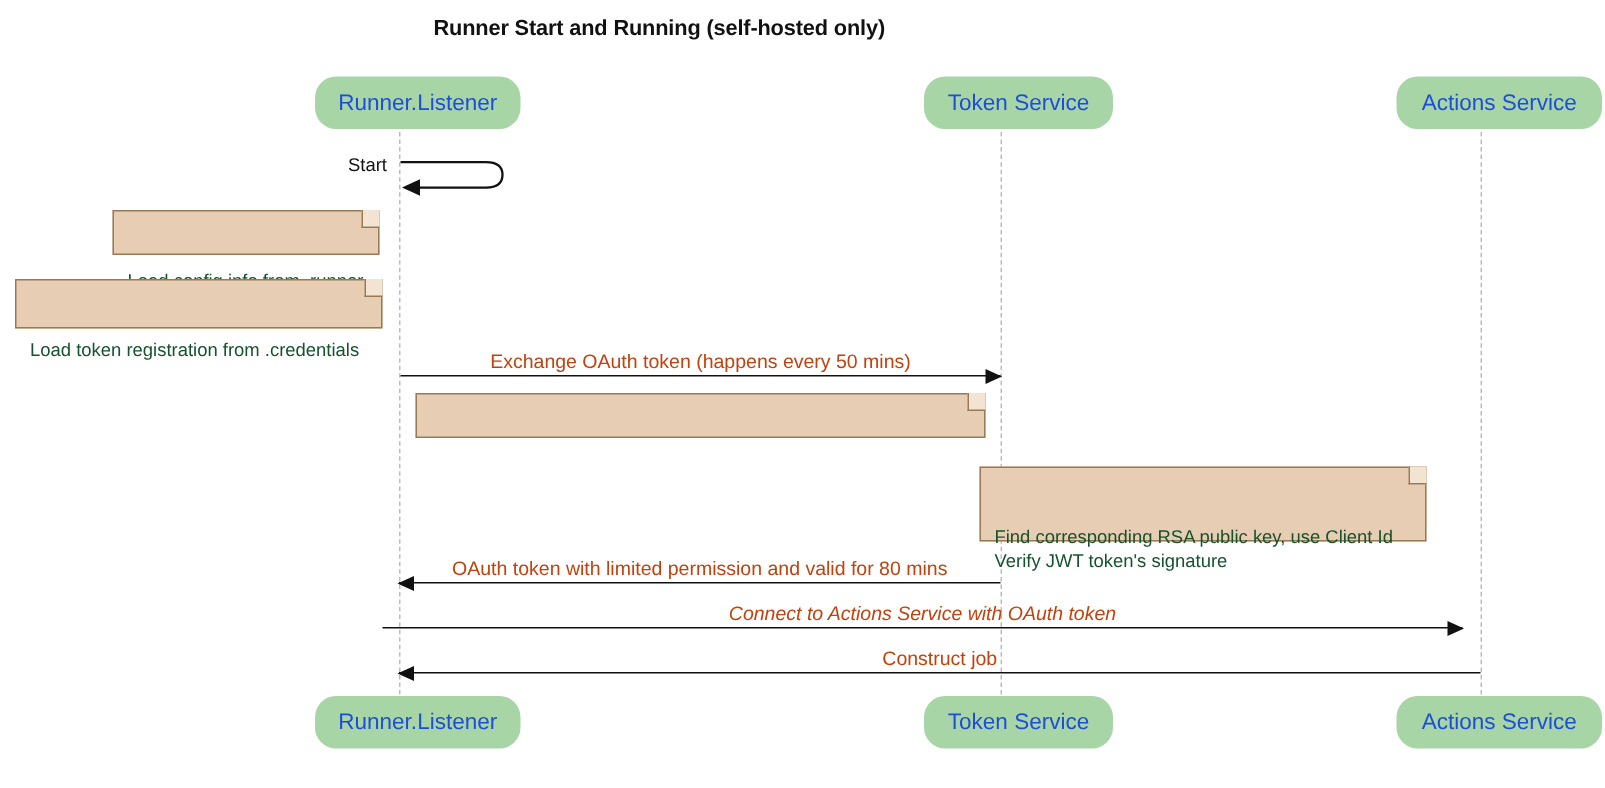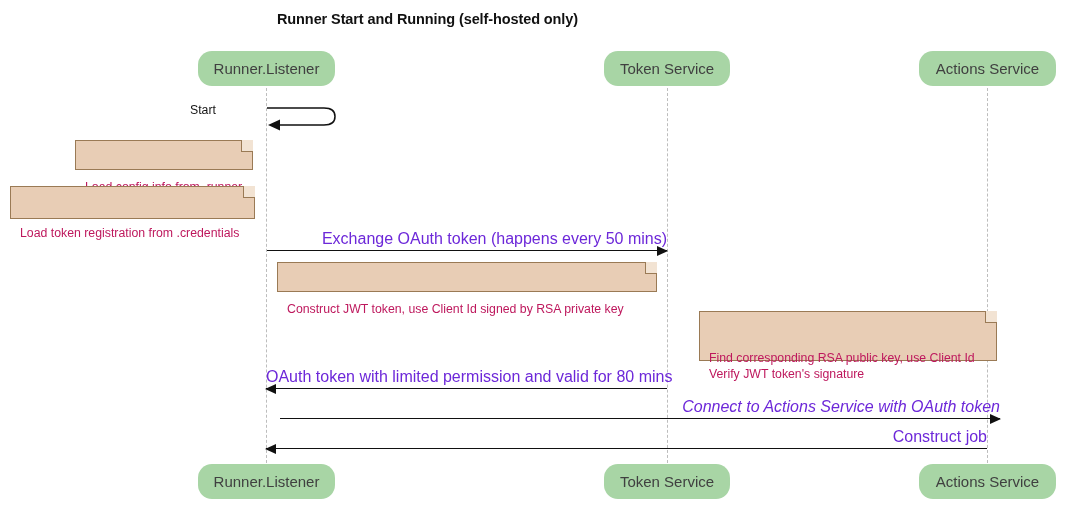--- a/index.html
+++ b/index.html
@@ -11,21 +11,21 @@
     width: 1070px;
     height: 525px;
     position: relative;
     font-family: "Liberation Sans", sans-serif;
     color: #1a1a1a;
     overflow: hidden;
   }
 
   #diagram-title {
     position: absolute;
-    left: 4px;
+    left: 16px;
     top: 11px;
     width: 847px;
     text-align: center;
     font-size: 14.5px;
     font-weight: bold;
     color: #111111;
     letter-spacing: -0.1px;
   }
 
   
@@ -39,32 +39,33 @@
 
   
   .participant {
     position: absolute;
     background: #a8d5a5;
     border-radius: 14px;
     height: 35px;
     line-height: 35px;
     text-align: center;
     font-size: 15px;
-    color: #404040;
+    color: #1d4ed8;
     white-space: nowrap;
+    margin-left: 12px;
   }
 
   
   .note {
     position: absolute;
     background: #e8cdb5;
     border: 1px solid #9a7a55;
     box-sizing: border-box;
     font-size: 12.3px;
-    color: #be185d;
+    color: #14532d;
     padding: 6px 9px 6px 9px;
     line-height: 16px;
     white-space: pre-line;
   }
   .note .fold {
     position: absolute;
     top: -1px;
     right: -1px;
     width: 11px;
     height: 11px;
@@ -94,23 +95,23 @@
   .arrowhead.left {
     left: -1px;
     border-top: 5.5px solid transparent;
     border-bottom: 5.5px solid transparent;
     border-right: 11px solid #111111;
   }
   .msg-label {
     position: absolute;
     bottom: 3px;
     width: 100%;
-    text-align: right;
-    font-size: 16px;
-    color: #6d28d9;
+    text-align: center;
+    font-size: 13px;
+    color: #c2410c;
     white-space: nowrap;
   }
 
   
   .self-loop {
     position: absolute;
   }
   .self-loop svg { display: block; }
 </style>
 </head>
@@ -125,54 +126,53 @@
 <div class="participant" style="left:198px; top:51px; width:137px;">Runner.Listener</div>
 <div class="participant" style="left:604px; top:51px; width:126px;">Token Service</div>
 <div class="participant" style="left:919px; top:51px; width:137px;">Actions Service</div>
 
 <div class="self-loop" style="left:266px; top:103px;">
   <svg width="80" height="28" viewBox="0 0 80 28">
     <path d="M 1 5 L 58 5 Q 69 5 69 13.5 Q 69 22 58 22 L 13 22" fill="none" stroke="#111111" stroke-width="1.5"></path>
     <polygon points="14,16.5 14,27.5 2,22 " fill="#111111"></polygon>
   </svg>
 </div>
-<div style="position:absolute; left:190px; top:103px; width:68px; text-align:left; font-size:12.3px; color:#141414;">Start</div>
+<div style="position:absolute; left:190px; top:103px; width:68px; text-align:right; font-size:12.3px; color:#141414;">Start</div>
 
 <div class="note" style="left:75px; top:140px; width:178px; height:30px;">
   <span class="fold"></span>
   <span>Load config info from .runner</span>
 </div>
 
 <div class="note" style="left:10px; top:186px; width:245px; height:33px;">
   <span class="fold"></span>
   <span>Load token registration from .credentials</span>
 </div>
 
 <div class="msg" style="left:267px; top:250px; width:400px;">
   <span class="msg-label">Exchange OAuth token (happens every 50 mins)</span>
   <span class="arrowhead right"></span>
 </div>
 
 <div class="note" style="left:277px; top:262px; width:380px; height:30px;">
   <span class="fold"></span>
-  <span>Construct JWT token, use Client Id signed by RSA private key</span>
 </div>
 
-<div class="note" style="left:699px; top:311px; width:298px; height:50px;">
+<div class="note" style="left:653px; top:311px; width:298px; height:50px;">
   <span class="fold"></span>
   <span>Find corresponding RSA public key, use Client Id
 Verify JWT token's signature</span>
 </div>
 
 <div class="msg" style="left:266px; top:388px; width:401px;">
   <span class="msg-label">OAuth token with limited permission and valid for 80 mins</span>
   <span class="arrowhead left"></span>
 </div>
 
-<div class="msg" style="left:280px; top:418px; width:720px;font-style:italic;">
+<div class="msg" style="left:255px; top:418px; width:720px;font-style:italic;">
   <span class="msg-label">Connect to Actions Service with OAuth token</span>
   <span class="arrowhead right"></span>
 </div>
 
 <div class="msg" style="left:266px; top:448px; width:721px;">
   <span class="msg-label">Construct job</span>
   <span class="arrowhead left"></span>
 </div>
 
 <div class="participant" style="left:198px; top:464px; width:137px;">Runner.Listener</div>

